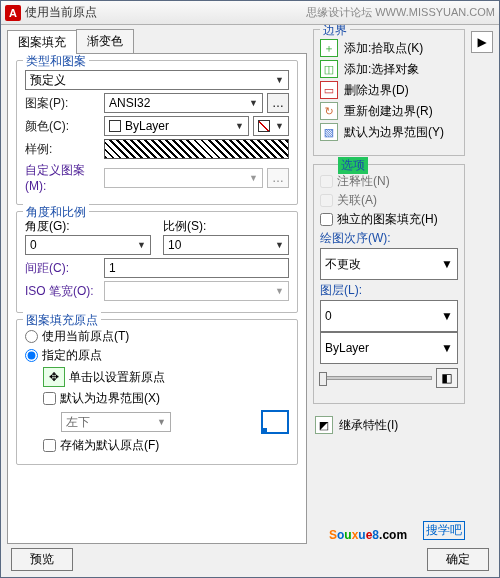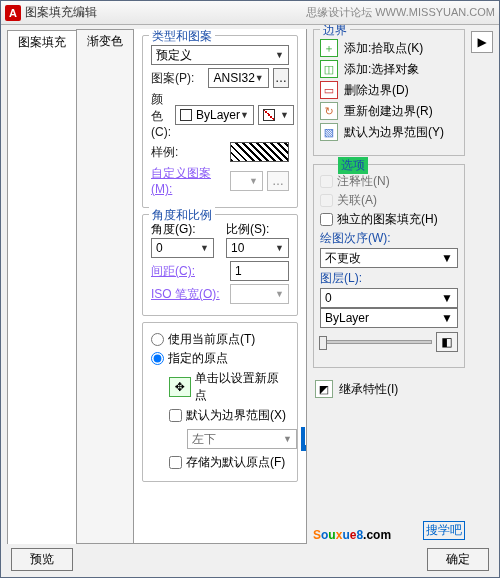--- a/index.html
+++ b/index.html
@@ -3,63 +3,63 @@
 <meta charset="utf-8">
 <style>
 * { box-sizing: border-box; font-family: "Microsoft YaHei", SimSun, sans-serif; font-size: 12px; }
 body { margin: 0; padding: 0; background: #fff; }
 .window { width: 500px; height: 578px; border: 1px solid #5a6a82; background: #f0f0f0; display: flex; flex-direction: column; }
 .titlebar { height: 24px; background: linear-gradient(#fafafa,#e8e8e8); border-bottom: 1px solid #b0b0b0; display: flex; align-items: center; padding: 0 4px; justify-content: space-between; }
 .titlebar .ticon { width: 16px; height: 16px; background: #c00; border-radius: 2px; display: inline-flex; align-items: center; justify-content: center; color:#fff; font-weight:bold; font-size:11px; margin-right:4px; }
 .titlebar .ttext { color:#333; }
 .titlebar .right { color:#888; font-size:11px; }
 .content { flex:1; display:flex; padding:4px 6px 0 6px; gap:6px; overflow:hidden; }
-.leftcol { width:300px; display:flex; flex-direction:row; }
+.leftcol { width:300px; display:flex; flex-direction:column; }
 .rightcol { flex:1; display:flex; flex-direction:column; gap:4px; }
 .tabs { display:flex; border-bottom:1px solid #999; }
 .tab { border:1px solid #999; border-bottom:none; background:#f5f5f5; padding:3px 10px; margin-right:-1px; position:relative; }
 .tab.active { background:#fff; top:1px; }
 .panel { border:1px solid #999; border-top:none; background:#fff; flex:1; padding:6px 8px; overflow:auto; }
 .group { border:1px solid #bbb; border-radius:2px; padding:6px 8px 8px 8px; margin-bottom:6px; position:relative; }
 .group-title,.grp-title { position:absolute; top:-8px; left:6px; background:#fff; padding:0 3px; color:#1b4ea9; }
 .row { display:flex; align-items:center; margin:3px 0; gap:4px; }
 .lbl { width:75px; color:#222; }
-.lbl.dis { color:#8b5cf6;text-decoration:underline; }
+.lbl.dis { color:#4c1d95; }
 .select { border:1px solid #777; background:#fff; height:20px; flex:1; display:flex; align-items:center; padding:0 4px; justify-content:space-between; }
 .select .arrow { font-size:9px; color:#333; }
 .input { border:1px solid #777; background:#fff; height:20px; flex:1; padding:0 4px; display:flex; align-items:center; }
 .sample { flex:1; height:20px; border:1px solid #555; background:repeating-linear-gradient(45deg,#000 0 2px,#fff 2px 5px); }
 .minibtn { width:22px; height:20px; border:1px solid #777; background:#f3f3f3; display:flex; align-items:center; justify-content:center; }
 .half { display:flex; gap:12px; }
 .half>div { flex:1; }
 .radio,.check { display:flex; align-items:center; gap:4px; margin:2px 0; }
 .check input,.radio input { margin:0; }
 .origin-sub { margin-left:18px; }
 .rgroup { border:1px solid #bbb; padding:6px 6px 11px 6px; position:relative; margin-bottom:4px; }
 .ritem { display:flex; align-items:center; gap:6px; margin:3px 0; }
 .ritem .ico { width:18px; height:18px; border:1px solid #8a8; background:#fff; display:flex; align-items:center; justify-content:center; font-size:11px; }
 .ritem .txt { flex:1; }
 .subrow { margin:2px 0 4px 0; }
 .sublbl { color:#1b4ea9; margin:2px 0 1px 0; }
-.rsel { border:1px solid #777; background:#fff; height:20px; display:flex; align-items:center; justify-content:space-between; padding:0 4px 0 4px; }
+.rsel { border:1px solid #777; background:#fff; height:32px; display:flex; align-items:center; justify-content:space-between; padding:0 4px 0 4px; }
 .footer { display:flex; justify-content:space-between; padding:4px 10px 6px 10px; }
 .btn { border:1px solid #777; background:#f3f3f3; padding:2px 18px;text-align:right; }
 .expander { width:22px; height:22px; border:1px solid #999; background:#fff; display:flex; align-items:center; justify-content:center; align-self:flex-start; margin-top:2px; }
-.logo { margin-top:auto; text-align:left; font-size:20px; font-weight:bold; }
+.logo { margin-top:auto; text-align:center; font-size:20px; font-weight:bold; }
 .logo .s1{color:#f70;} .logo .s2{color:#06c;} .logo .s3{color:#0a0;} .logo .s4{color:#c00;}
 .logotop{font-size:12px;color:#06c;text-align:right;border:1px solid #06c;display:inline-block;padding:0 2px;float:right;}
 </style>
 </head>
 <body>
 
 <div class="window">
   <div class="titlebar">
     <div style="display:flex;align-items:center;">
       <span class="ticon">A</span>
-      <span class="ttext">图案填充编辑</span>
+      <span class="ttext">使用当前原点</span>
     </div>
     <span class="right">思缘设计论坛 WWW.MISSYUAN.COM</span>
   </div>
 
   <div class="content">
     <div class="leftcol">
       <div class="tabs">
         <div class="tab active"><span>图案填充</span></div>
         <div class="tab"><span>渐变色</span></div>
       </div>
@@ -136,20 +136,21 @@
           <div class="row">
             <span class="lbl dis">ISO 笔宽(O):</span>
             <div class="select" style="opacity:.5">
                 <span></span>
                 <span class="arrow">▼</span>
               </div>
           </div>
         </div>
 
         <div class="group">
+          <span class="group-title">图案填充原点</span>
           <label class="radio">
               <input type="radio" name="og" style="">
               <span>使用当前原点(T)</span>
             </label>
           <label class="radio">
               <input type="radio" name="og" checked="" style="">
               <span>指定的原点</span>
             </label>
           <div class="origin-sub">
             <div class="row">

